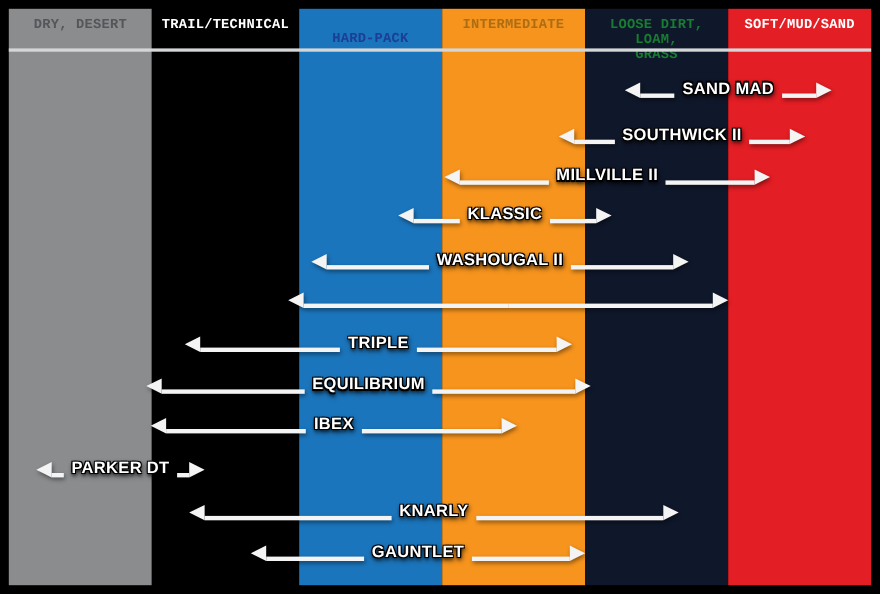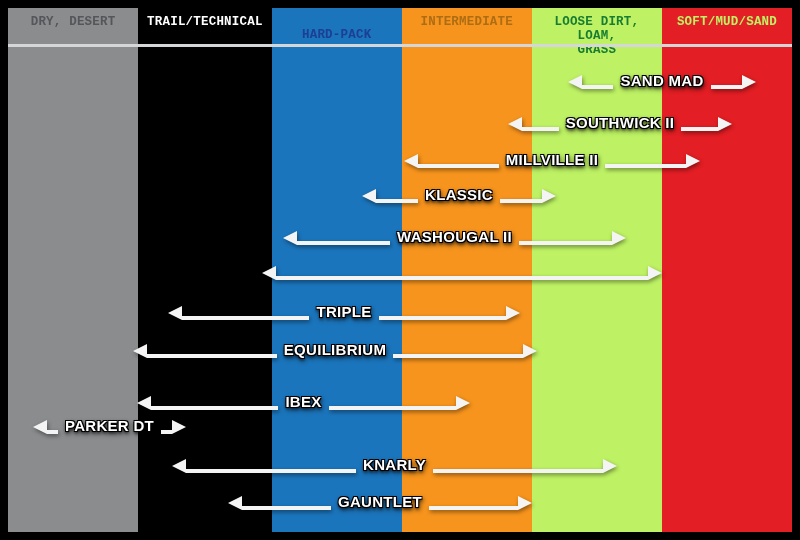--- a/index.html
+++ b/index.html
@@ -48,28 +48,28 @@
       <div class="col" style="background: rgb(27, 117, 188);">
         <div class="col-label" style="color: rgb(28, 62, 148); margin-top: 13px;">
           <div>HARD-PACK</div>
         </div>
       </div>
       <div class="col" style="background: rgb(247, 148, 29);">
         <div class="col-label" style="color: rgb(173, 109, 20);">
           <div>INTERMEDIATE</div>
         </div>
       </div>
-      <div class="col" style="background: #bef264;">
+      <div class="col" style="background: #0f172a;">
         <div class="col-label" style="color: rgb(24, 125, 49);">
           <div>LOOSE DIRT, LOAM,</div>
           <div>GRASS</div>
         </div>
       </div>
       <div class="col" style="background: rgb(227, 30, 36);">
-        <div class="col-label" style="color: #bef264;">
+        <div class="col-label" style="color: #ffffff;">
           <div>SOFT/MUD/SAND</div>
         </div>
       </div>
     </div>
   <div class="divider"></div>
   <div class="rows">
       <div class="arrow-row" style="left: 568px; width: 188px; top: 63px;">
         <div class="head head-left" style="border-right-color: rgb(244, 244, 244);"></div>
         <div class="seg" style="background: rgb(244, 244, 244);"></div>
         <div class="tire-label">SAND MAD</div>
@@ -117,21 +117,21 @@
         <div class="seg" style="background: rgb(244, 244, 244);"></div>
         <div class="head head-right" style="border-left-color: rgb(244, 244, 244);"></div>
       </div>
       <div class="arrow-row" style="left: 133px; width: 404px; top: 332px;">
         <div class="head head-left" style="border-right-color: rgb(244, 244, 244);"></div>
         <div class="seg" style="background: rgb(244, 244, 244);"></div>
         <div class="tire-label">EQUILIBRIUM</div>
         <div class="seg" style="background: rgb(244, 244, 244);"></div>
         <div class="head head-right" style="border-left-color: rgb(244, 244, 244);"></div>
       </div>
-      <div class="arrow-row" style="left: 137px; width: 333px; top: 384px;">
+      <div class="arrow-row" style="left: 137px; width: 333px; top: 368px;">
         <div class="head head-left" style="border-right-color: rgb(244, 244, 244);"></div>
         <div class="seg" style="background: rgb(244, 244, 244);"></div>
         <div class="tire-label">IBEX</div>
         <div class="seg" style="background: rgb(244, 244, 244);"></div>
         <div class="head head-right" style="border-left-color: rgb(244, 244, 244);"></div>
       </div>
       <div class="arrow-row" style="left: 33px; width: 153px; top: 408px;">
         <div class="head head-left" style="border-right-color: rgb(244, 244, 244);"></div>
         <div class="seg" style="background: rgb(244, 244, 244);"></div>
         <div class="tire-label">PARKER DT</div>

